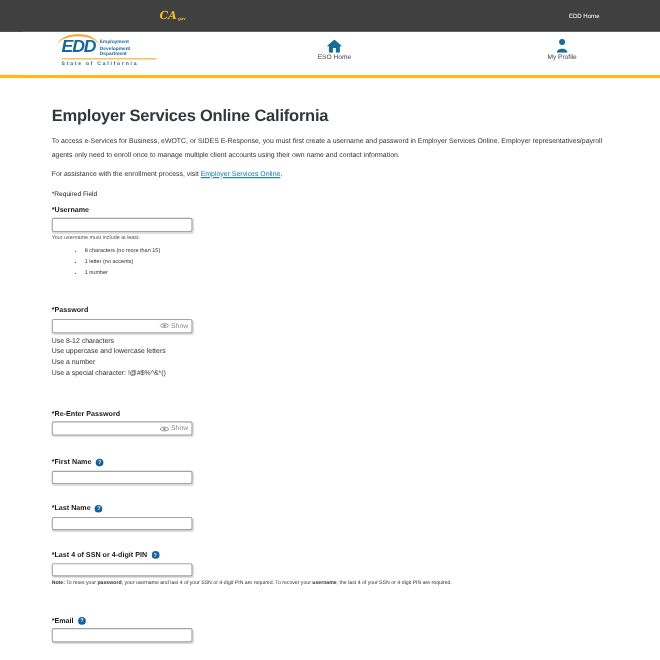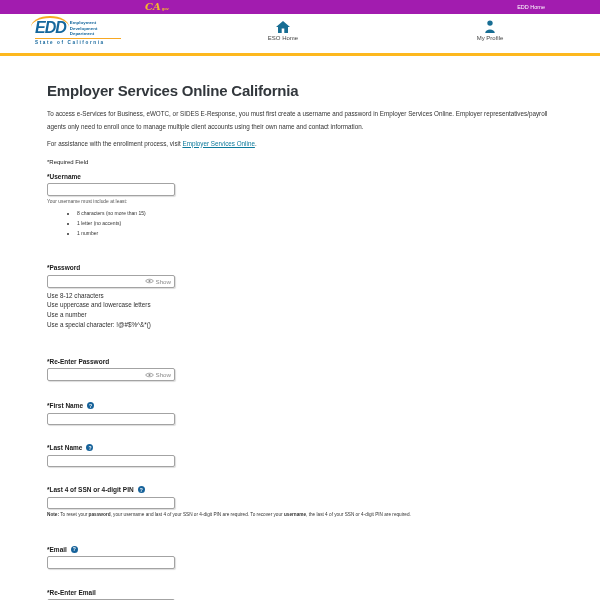--- a/index.html
+++ b/index.html
@@ -1,28 +1,28 @@
 <!DOCTYPE html>
 <html><head>
 <meta charset="utf-8">
 <style>
   * { margin:0; padding:0; box-sizing:border-box; }
   html,body { width:600px; height:600px; overflow:hidden; background:#fff;
     font-family:"Liberation Sans", sans-serif; }
 
   
-  .topbar { height:14px; background:#a21caf; display:flex; align-items:center;
+  .topbar { height:29px; background:#404040; display:flex; align-items:center;
     justify-content:space-between; padding:0 55px 0 145px; }
   .ca-logo { display:flex; align-items:flex-end; color:#f3bb2a; line-height:1; cursor:pointer; }
   .ca-logo .ca { font-family:"DejaVu Serif", serif; font-style:italic; font-weight:bold; font-size:10px; }
   .ca-logo .gov { font-size:4px; font-weight:bold; margin-left:1px; margin-bottom:1px; }
   .topbar-link { color:#ffffff; font-size:5.5px; text-decoration:none; }
 
   
-  .band { position:relative; height:39px; background:#fff; }
+  .band { position:relative; height:39px; background:#fff;margin-left:21px; }
 
   .edd-logo { position:absolute; left:35px; top:5px; width:86px; cursor:pointer; }
   .edd-row { display:flex; align-items:flex-start; }
   .edd-word-wrap { position:relative; }
   .edd-swoosh { position:absolute; left:-4px; top:-3px; width:38px; height:11px;
     border-top:2px solid #f7a823; border-radius:50% 50% 0 0 / 100% 100% 0 0; }
   .edd-word { font-size:16px; font-weight:bold; font-style:italic; color:#15679d;
     letter-spacing:-1px; line-height:17px; display:block; }
   .edd-dept { margin-left:4px; margin-top:1px; }
   .edd-dept div { font-size:4.4px; font-weight:bold; color:#15679d; line-height:5.6px; }

